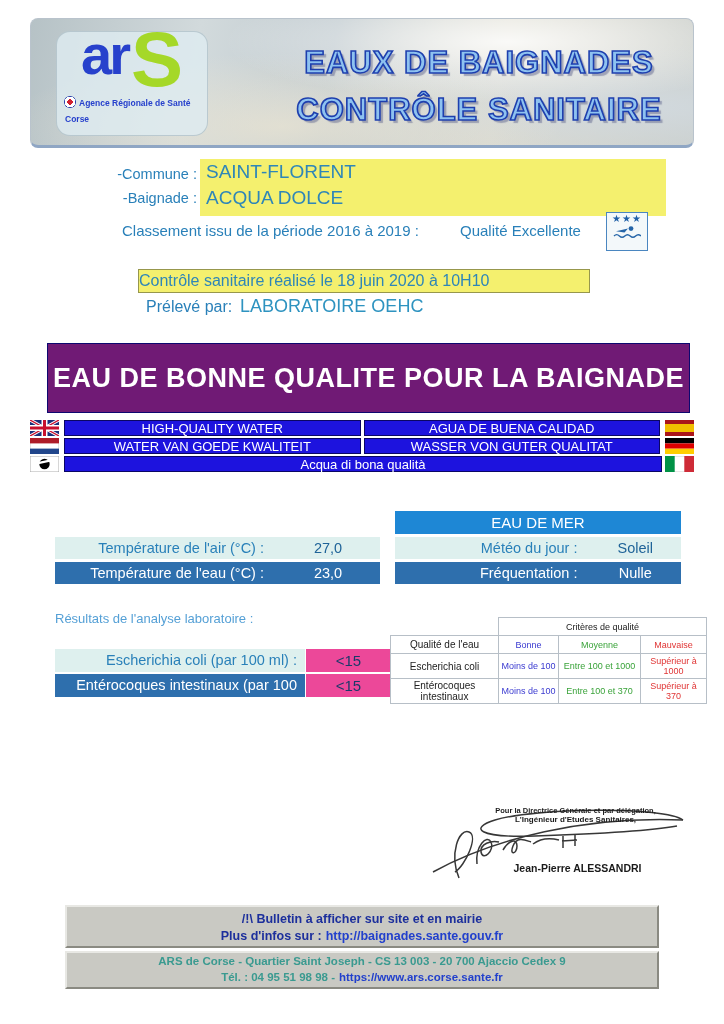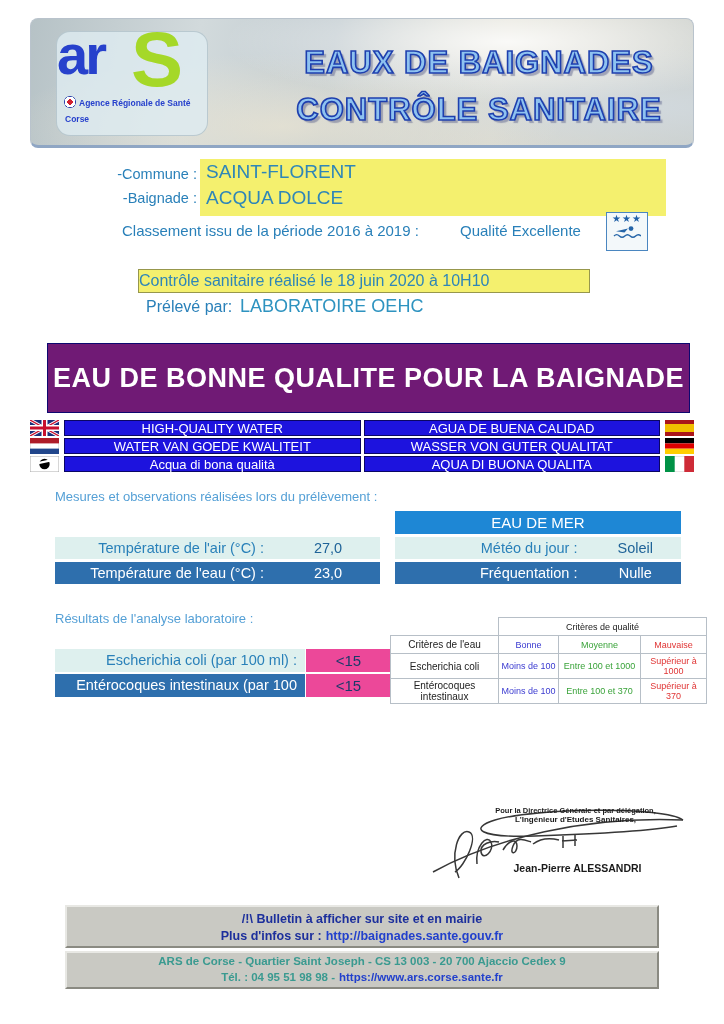--- a/index.html
+++ b/index.html
@@ -14,21 +14,21 @@
     background:
       radial-gradient(ellipse at 72% 18%, rgba(255,255,255,.85), transparent 42%),
       radial-gradient(ellipse at 38% 85%, rgba(232,227,210,.8), transparent 48%),
       radial-gradient(ellipse at 90% 70%, rgba(210,218,224,.9), transparent 50%),
       linear-gradient(100deg,#b6c2c6 0%,#d2dadc 25%,#c0cacf 45%,#dcdacd 70%,#c9cdc9 100%);
   }
   .logo-card {
     position:absolute; left:25px; top:12px; width:152px; height:105px;
     background:rgba(222,236,240,.82); border-radius:14px; border:1px solid rgba(150,170,180,.5);
   }
-  .logo-ar { position:absolute; left:0; top:-10px; font-size:56px; font-weight:bold; color:#2741cc; letter-spacing:-3px; }
+  .logo-ar { position:absolute; left:24px; top:-10px; font-size:56px; font-weight:bold; color:#2741cc; letter-spacing:-3px; }
   .logo-s  { position:absolute; left:74px; top:-18px; font-size:78px; font-weight:bold; color:#a5d populate828;  color:#a5d828; }
   .logo-roundel { position:absolute; left:7px; top:64px; width:12px; height:12px; border-radius:50%;
     background:radial-gradient(circle,#d02030 0 34%,#ffffff 34% 62%,#2038a8 62% 100%); }
   .logo-agency { position:absolute; left:22px; top:66px; width:124px; font-size:8.5px; font-weight:bold; color:#2741cc; }
   .logo-region { position:absolute; left:8px; top:82px; font-size:8.5px; font-weight:bold; color:#2741cc; }
 
   .title-block { position:absolute; left:236px; top:20px; width:424px; text-align:center; }
   .title-line {
     font-size:31px; font-weight:800; letter-spacing:1px; line-height:47px;
     color:#8ec2f0; -webkit-text-stroke:1.6px #1e3fae;
@@ -196,32 +196,30 @@
     </div>
     <div class="lang-row">
       <span class="flag">
         <svg viewBox="0 0 29 16">
             <rect width="29" height="16" fill="#fff" stroke="#999" stroke-width="0.8"></rect>
             <circle cx="14.5" cy="8" r="5.2" fill="#000"></circle>
             <rect x="8" y="4.6" width="13" height="2.2" fill="#fff" transform="rotate(-12 14.5 5.7)"></rect>
           </svg>
       </span>
       <span class="lang-bar">Acqua di bona qualità</span>
-      <span class="lang-bar right">AQUA DI BUONA QUALITA</span>
       <span class="flag">
         <svg viewBox="0 0 29 16">
             <rect width="29" height="16" fill="#fff" stroke="#aaa" stroke-width="0.6"></rect>
             <rect width="9.7" height="16" fill="#009246"></rect>
             <rect x="19.3" width="9.7" height="16" fill="#ce2b37"></rect>
           </svg>
       </span>
     </div>
   </div>
 
-  <div class="section-title" style="left:55px; top:489px;">Mesures et observations réalisées lors du prélèvement :</div>
   <div class="water-header">EAU DE MER</div>
 
   <div class="m-row row-pale" style="left:55px; top:537px; width:325px;">
     <span class="lbl">Température de l'air (°C) :</span>
     <span class="val">27,0</span>
   </div>
   <div class="m-row row-steel" style="left:55px; top:562px; width:325px;">
     <span class="lbl">Température de l'eau (°C) :</span>
     <span class="val">23,0</span>
   </div>
@@ -245,21 +243,21 @@
     <span class="val">&lt;15</span>
   </div>
 
   <table class="criteria">
     <tbody>
         <tr>
       <td class="noborder c0"></td>
       <td colspan="3">Critères de qualité</td>
     </tr>
     <tr>
-      <td class="c0">Critères de l'eau</td>
+      <td class="c0">Qualité de l'eau</td>
       <td class="c1 t-bonne">Bonne</td>
       <td class="c2 t-moyenne">Moyenne</td>
       <td class="c3 t-mauvaise">Mauvaise</td>
     </tr>
     <tr class="data">
       <td class="c0">Escherichia coli</td>
       <td class="c1 t-bonne">Moins de 100</td>
       <td class="c2 t-moyenne">Entre 100 et 1000</td>
       <td class="c3 t-mauvaise">Supérieur à 1000</td>
     </tr>

